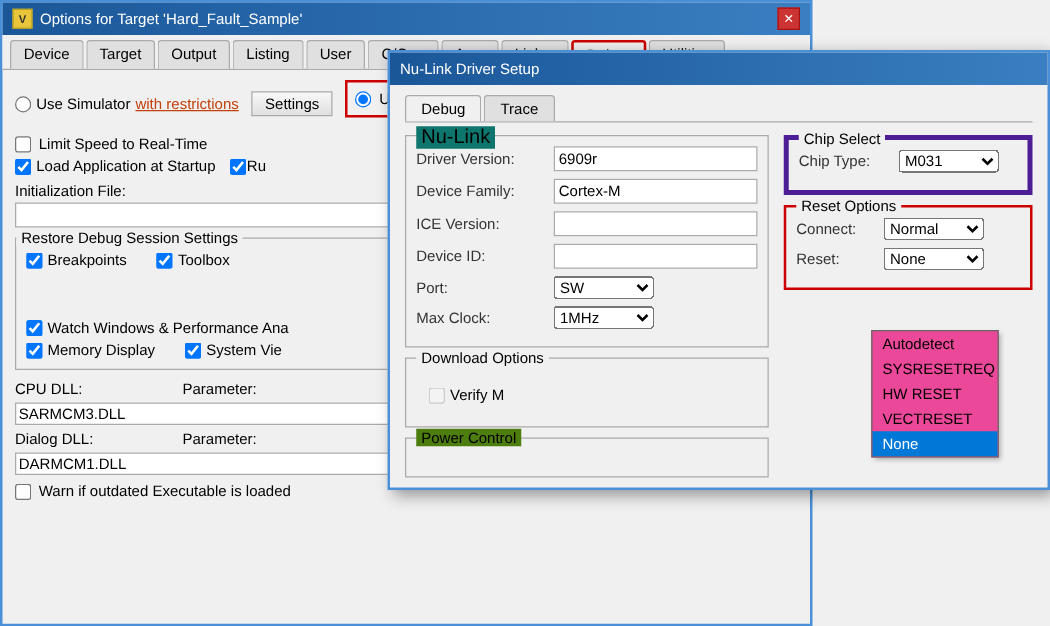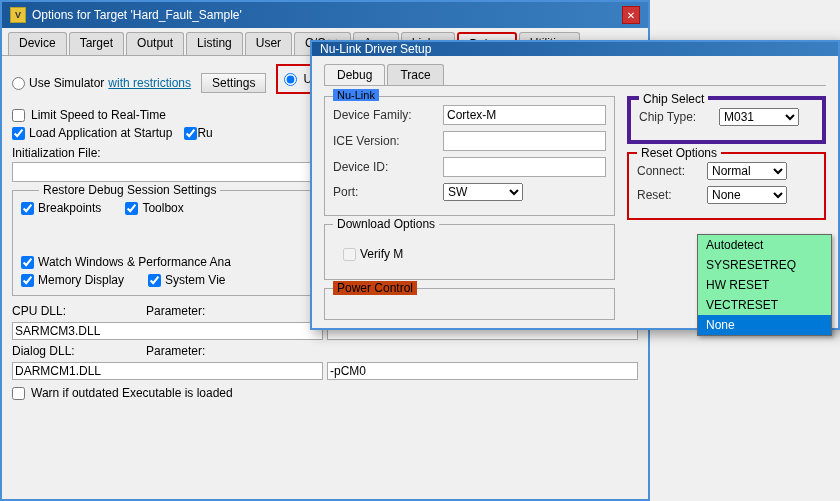--- a/index.html
+++ b/index.html
@@ -108,21 +108,21 @@
       border: 2px solid #cc0000;
       padding: 3px 6px;
       background: #f0f0f0;
       width: fit-content;
     }
 
     input[type="radio"], input[type="checkbox"] {
       width: 13px; height: 13px;
     }
 
-    .link { color: #0369a1; text-decoration: underline; cursor: pointer; }
+    .link { color: #c2410c; text-decoration: underline; cursor: pointer; }
 
     .settings-btn {
       padding: 2px 10px;
       background: linear-gradient(to bottom, #f8f8f8, #e0e0e0);
       border: 1px solid #aaa;
       cursor: pointer;
       font-size: 12px;
     }
 
     select.debugger-select {
@@ -134,21 +134,21 @@
     .fieldset-box {
       border: 1px solid #aaa;
       padding: 10px 8px 8px;
       margin-bottom: 8px;
       position: relative;
       margin-top: 8px;
     }
     .fieldset-title {
       position: absolute;
       top: -8px;
-      left: 26px;
+      left: 0;
       background: #f0f0f0;
       padding: 0 4px;
       font-size: 12px;
     }
 
     .dll-row { display: flex; align-items: center; margin-bottom: 4px; }
     .dll-label { width: 90px; font-size: 12px; }
     .dll-param { width: 80px; font-size: 12px; margin-left: 44px; }
     .dll-input {
       flex: 1;
@@ -173,21 +173,21 @@
       width: 530px;
       background: #f0f0f0;
       border: 2px solid #4a90d9;
       box-shadow: 4px 4px 12px rgba(0,0,0,0.4);
       z-index: 10;
     }
     .dialog-title-bar {
       background: linear-gradient(to right, #1a5799, #3a7fc1);
       color: white;
       padding: 4px 8px;
-      height: 14px;
+      height: 26px;
       display: flex;
       align-items: center;
       justify-content: space-between;
     }
     .dialog-body {
       padding: 8px 12px;
     }
     .dialog-tab-bar {
       display: flex;
       gap: 2px;
@@ -222,23 +222,23 @@
     .nulink-group {
       border: 1px solid #aaa;
       padding: 8px 8px 8px;
       position: relative;
       margin-bottom: 8px;
     }
     .nulink-group-title {
       position: absolute;
       top: -8px;
       left: 8px;
-      background: #3b82f6;
+      background: #0f766e;
       padding: 0 4px;
-      font-size: 11px;
+      font-size: 16px;
     }
     .form-row {
       display: flex;
       align-items: center;
       margin-bottom: 6px;
     }
     .form-label {
       width: 110px;
       font-size: 12px;
       color: #333;
@@ -282,25 +282,26 @@
       top: -8px;
       left: 8px;
       background: #f0f0f0;
       padding: 0 4px;
       font-size: 12px;
     }
 
     
     .dropdown-overlay {
       position: absolute;
-      background: #86efac;
+      background: #ec4899;
       border: 1px solid #666;
       box-shadow: 2px 2px 4px rgba(0,0,0,0.3);
       z-index: 20;
-      width: 135px;
+      width: 102px;
+      margin-top: 18px;
     }
     .dropdown-item {
       padding: 3px 8px;
       font-size: 12px;
       cursor: pointer;
     }
     .dropdown-item.selected {
       background: #0078d7;
       color: white;
     }
@@ -325,21 +326,21 @@
     .power-group {
       border: 1px solid #aaa;
       padding: 6px 8px 4px;
       position: relative;
       margin-top: 8px;
     }
     .power-group-title {
       position: absolute;
       top: -8px;
       left: 8px;
-      background: #c2410c;
+      background: #4d7c0f;
       padding: 0 4px;
       font-size: 12px;
     }
   </style>
 </head>
 <body>
 
 <div class="main-window">
 
   <div class="title-bar">
@@ -471,36 +472,48 @@
       <div class="dialog-tab active">Debug</div>
       <div class="dialog-tab">Trace</div>
     </div>
 
     <div class="dialog-main">
 
       <div class="dialog-left">
         <div class="nulink-group">
           <span class="nulink-group-title">Nu-Link</span>
           <div class="form-row">
+            <span class="form-label">Driver Version:</span>
+            <input type="text" class="form-input" value="6909r" style="">
+          </div>
+          <div class="form-row">
             <span class="form-label">Device Family:</span>
             <input type="text" class="form-input" value="Cortex-M" style="">
           </div>
           <div class="form-row">
             <span class="form-label">ICE Version:</span>
             <input type="text" class="form-input" value="" style="">
           </div>
           <div class="form-row">
             <span class="form-label">Device ID:</span>
             <input type="text" class="form-input" value="" style="">
           </div>
           <div class="form-row">
             <span class="form-label">Port:</span>
             <select class="form-select">
               <option>SW</option>
               <option>JTAG</option>
+            </select>
+          </div>
+          <div class="form-row">
+            <span class="form-label">Max Clock:</span>
+            <select class="form-select">
+              <option>1MHz</option>
+              <option>2MHz</option>
+              <option>4MHz</option>
             </select>
           </div>
         </div>
 
         <div class="download-group">
           <span class="download-group-title">Download Options</span>
           <div style="display:flex; align-items:center; gap:4px; margin-top:4px;">
             <input type="checkbox" disabled="" style="">
             <span>Verify M</span>
           </div>

